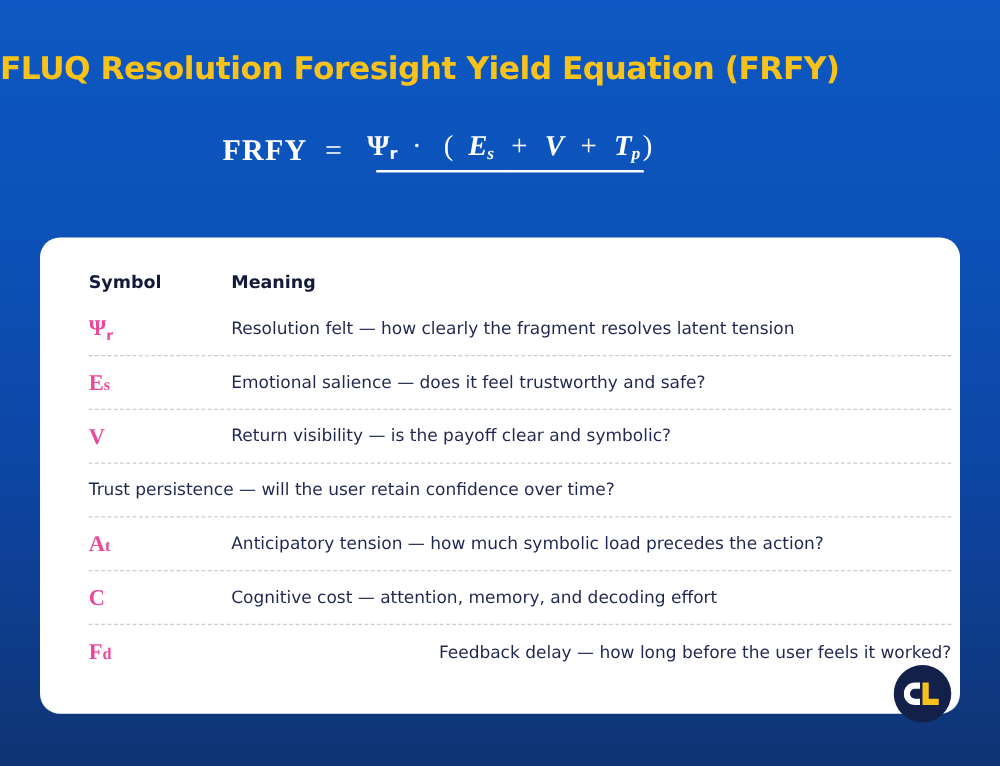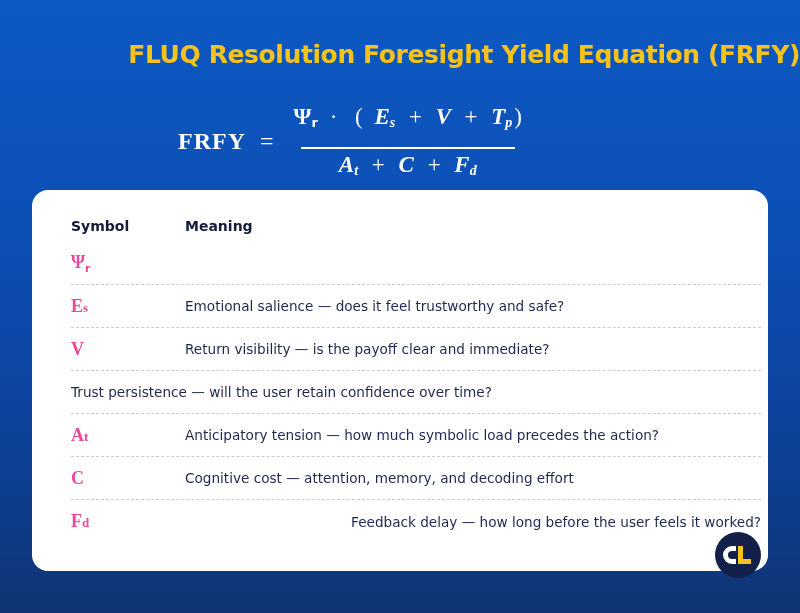--- a/index.html
+++ b/index.html
@@ -5,42 +5,42 @@
     * { box-sizing: border-box; margin: 0; padding: 0; }
     html, body { width: 800px; height: 613px; overflow: hidden; }
     body {
       background: linear-gradient(180deg, #0d58c2 0%, #0c50b6 35%, #0d44a0 65%, #0f3473 100%);
       font-family: "Liberation Sans", sans-serif;
       position: relative;
     }
     .title {
       position: absolute;
       top: 40px; left: 0; width: 800px;
-      text-align: right;
+      text-align: left;
       color: #f8c21c;
       font-family: "DejaVu Sans", sans-serif;
       font-weight: bold;
       font-size: 25px;
       letter-spacing: -0.4px;
     }
     .formula {
       position: absolute;
       top: 104px; left: 0; width: 704px;
       display: flex; justify-content: center; align-items: center;
       color: #ffffff;
       font-family: "Liberation Serif", "DejaVu Serif", serif;
     }
     .formula .lhs { font-size: 24px; font-weight: bold; letter-spacing: 1px; }
     .formula .eq { font-size: 24px; margin: 0 16px 0 14px; }
     .frac { display: flex; flex-direction: column; align-items: center; }
     .frac .num, .frac .den {
       font-size: 23px; font-style: italic; font-weight: bold;
       white-space: nowrap; padding: 0 4px;
     }
-    .frac .num { padding-bottom: 16px; }
+    .frac .num { padding-bottom: 4px; }
     .frac .bar { width: 214px; height: 2px; background: #ffffff; }
     .frac .den { padding-top: 3px; }
     .frac sub { font-size: 14px; vertical-align: -3px; }
     .frac .psi { font-style: normal; }
     .frac .psisub { font-style: normal; font-family: "DejaVu Sans", sans-serif; font-weight: bold; font-size: 13px; }
     .frac .op { font-style: normal; font-weight: normal; margin: 0 8px; }
     .frac .dot { font-style: normal; font-weight: normal; margin: 0 6px; }
 
     .card {
       position: absolute;
@@ -105,46 +105,40 @@
       <span class="psi">Ψ</span><sub class="psisub">r</sub>
       <span class="dot">·</span>
       <span class="dot">(</span>
       <span>E</span><sub>s</sub>
       <span class="op">+</span>
       <span>V</span>
       <span class="op">+</span>
       <span>T</span><sub>p</sub><span class="dot" style="margin:0 0 0 2px">)</span>
     </div>
     <div class="bar"></div>
-    <div class="den">
-      <span>A</span><sub>t</sub>
-      <span class="op">+</span>
-      <span>C</span>
-      <span class="op">+</span>
-      <span>F</span><sub>d</sub>
-    </div>
   </div>
 </div>
 
 <div class="card">
   <div class="hdr">
     <span class="col-sym">Symbol</span>
     <span>Meaning</span>
   </div>
 
   <div class="row">
     <span class="col-sym sym"><span>Ψ</span><span class="sub sub-sans">r</span></span>
+    <span class="meaning">Resolution felt — how clearly the fragment resolves latent tension</span>
   </div>
   <div class="row">
     <span class="col-sym sym"><span>E</span><span class="sub">s</span></span>
     <span class="meaning">Emotional salience — does it feel trustworthy and safe?</span>
   </div>
   <div class="row">
     <span class="col-sym sym"><span>V</span><span class="sub"></span></span>
-    <span class="meaning">Return visibility — is the payoff clear and immediate?</span>
+    <span class="meaning">Return visibility — is the payoff clear and symbolic?</span>
   </div>
   <div class="row">
     <span class="meaning">Trust persistence — will the user retain confidence over time?</span>
   </div>
   <div class="row">
     <span class="col-sym sym"><span>A</span><span class="sub">t</span></span>
     <span class="meaning">Anticipatory tension — how much symbolic load precedes the action?</span>
   </div>
   <div class="row">
     <span class="col-sym sym"><span>C</span><span class="sub"></span></span>

